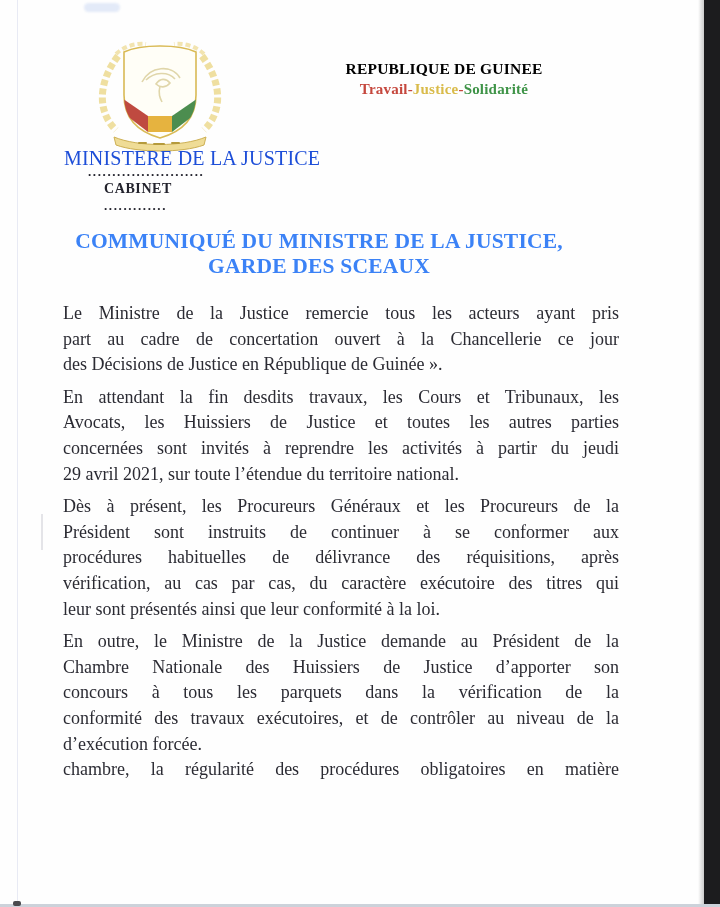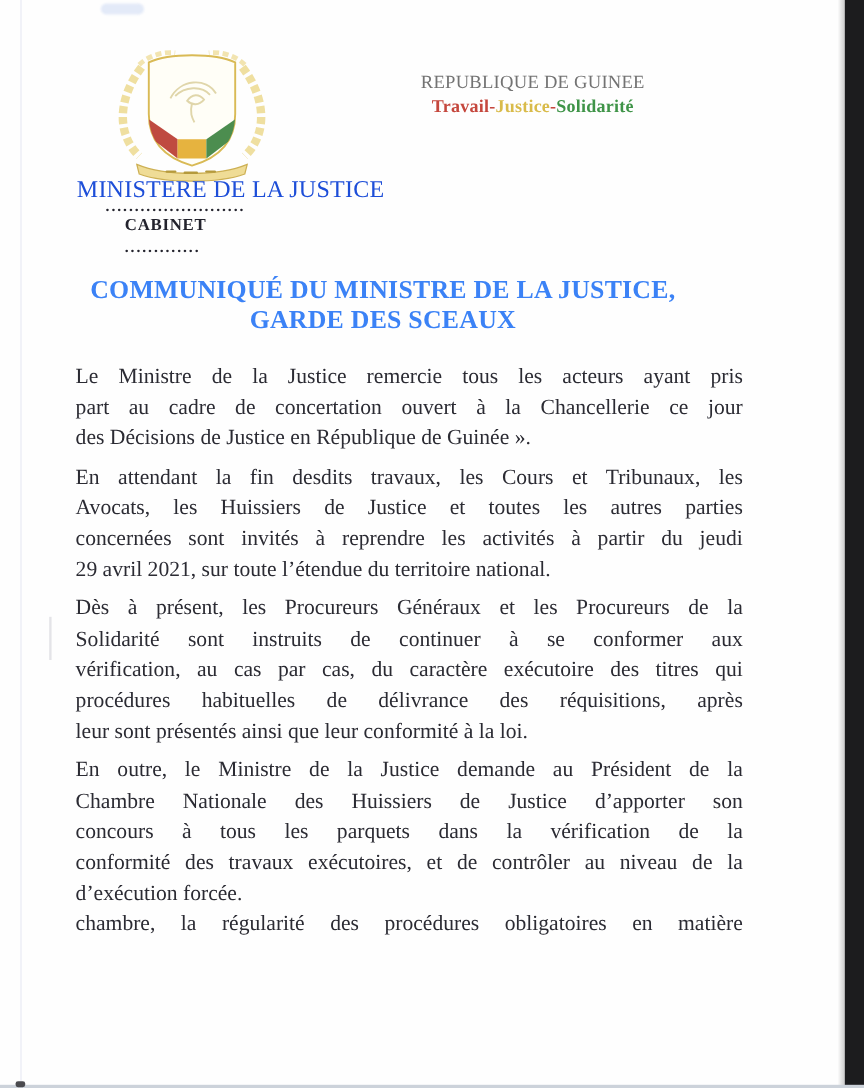--- a/index.html
+++ b/index.html
@@ -17,21 +17,21 @@
     background:linear-gradient(to right,rgba(0,0,0,0),rgba(0,0,0,0.20));}
   .bottom-line{position:absolute;left:0;bottom:0;width:720px;height:3px;background:#ccd2da;}
   .bottom-dot{position:absolute;left:13px;bottom:1px;width:8px;height:5px;background:#4a4a4e;border-radius:2px;}
   .fold-line{position:absolute;left:17px;top:0;width:1px;height:907px;background:#e8eaf4;}
   .smudge{position:absolute;left:84px;top:3px;width:36px;height:9px;background:#e3eaf8;border-radius:5px;filter:blur(1px);}
   .margin-mark{position:absolute;left:41px;top:514px;width:2px;height:36px;background:#e4e4e8;}
 
   
   .emblem{position:absolute;left:86px;top:40px;width:148px;height:112px;}
   .republic-block{position:absolute;left:328px;top:60px;width:232px;text-align:center;}
-  .republic{font-weight:normal;font-size:15.5px;letter-spacing:0.2px;color:#737373;white-space:nowrap;}
+  .republic{font-weight:bold;font-size:15.5px;letter-spacing:0.2px;color:#000000;white-space:nowrap;}
   .motto{font-weight:bold;font-size:15px;letter-spacing:0.2px;margin-top:3px;white-space:nowrap;}
   .ministry{position:absolute;left:64px;top:147px;font-weight:normal;font-size:20px;letter-spacing:0.2px;color:#1d4ed8;white-space:nowrap;}
   .dots1{position:absolute;left:88px;top:164px;font-weight:bold;font-size:13px;letter-spacing:1.6px;color:#23232d;white-space:nowrap;}
   .cabinet{position:absolute;left:104px;top:181px;font-weight:bold;font-size:14px;letter-spacing:0.6px;color:#23232d;white-space:nowrap;}
   .dots2{position:absolute;left:104px;top:198px;font-weight:bold;font-size:13px;letter-spacing:1.6px;color:#23232d;white-space:nowrap;}
 
   
   .doc-title{position:absolute;left:63px;top:229px;width:512px;margin:0;
     text-align:center;font-weight:bold;font-size:21.5px;line-height:24.5px;
     letter-spacing:0.2px;color:#3b82f6;}
@@ -115,23 +115,23 @@
         <div class="line last">des Décisions de Justice en République de Guinée ».</div>
       </div>
       <div class="para">
         <div class="line">En attendant la fin desdits travaux, les Cours et Tribunaux, les</div>
         <div class="line">Avocats, les Huissiers de Justice et toutes les autres parties</div>
         <div class="line">concernées sont invités à reprendre les activités à partir du jeudi</div>
         <div class="line last">29 avril 2021, sur toute l’étendue du territoire national.</div>
       </div>
       <div class="para">
         <div class="line">Dès à présent, les Procureurs Généraux et les Procureurs de la</div>
-        <div class="line">Solidarité sont instruits de continuer à se conformer aux</div>
+        <div class="line">Président sont instruits de continuer à se conformer aux</div>
+        <div class="line">procédures habituelles de délivrance des réquisitions, après</div>
         <div class="line">vérification, au cas par cas, du caractère exécutoire des titres qui</div>
-        <div class="line">procédures habituelles de délivrance des réquisitions, après</div>
         <div class="line last">leur sont présentés ainsi que leur conformité à la loi.</div>
       </div>
       <div class="para">
         <div class="line">En outre, le Ministre de la Justice demande au Président de la</div>
         <div class="line">Chambre Nationale des Huissiers de Justice d’apporter son</div>
         <div class="line">concours à tous les parquets dans la vérification de la</div>
         <div class="line">conformité des travaux exécutoires, et de contrôler au niveau de la</div>
         <div class="line last">d’exécution forcée.</div>
         <div class="line">chambre, la régularité des procédures obligatoires en matière</div>
       </div>

